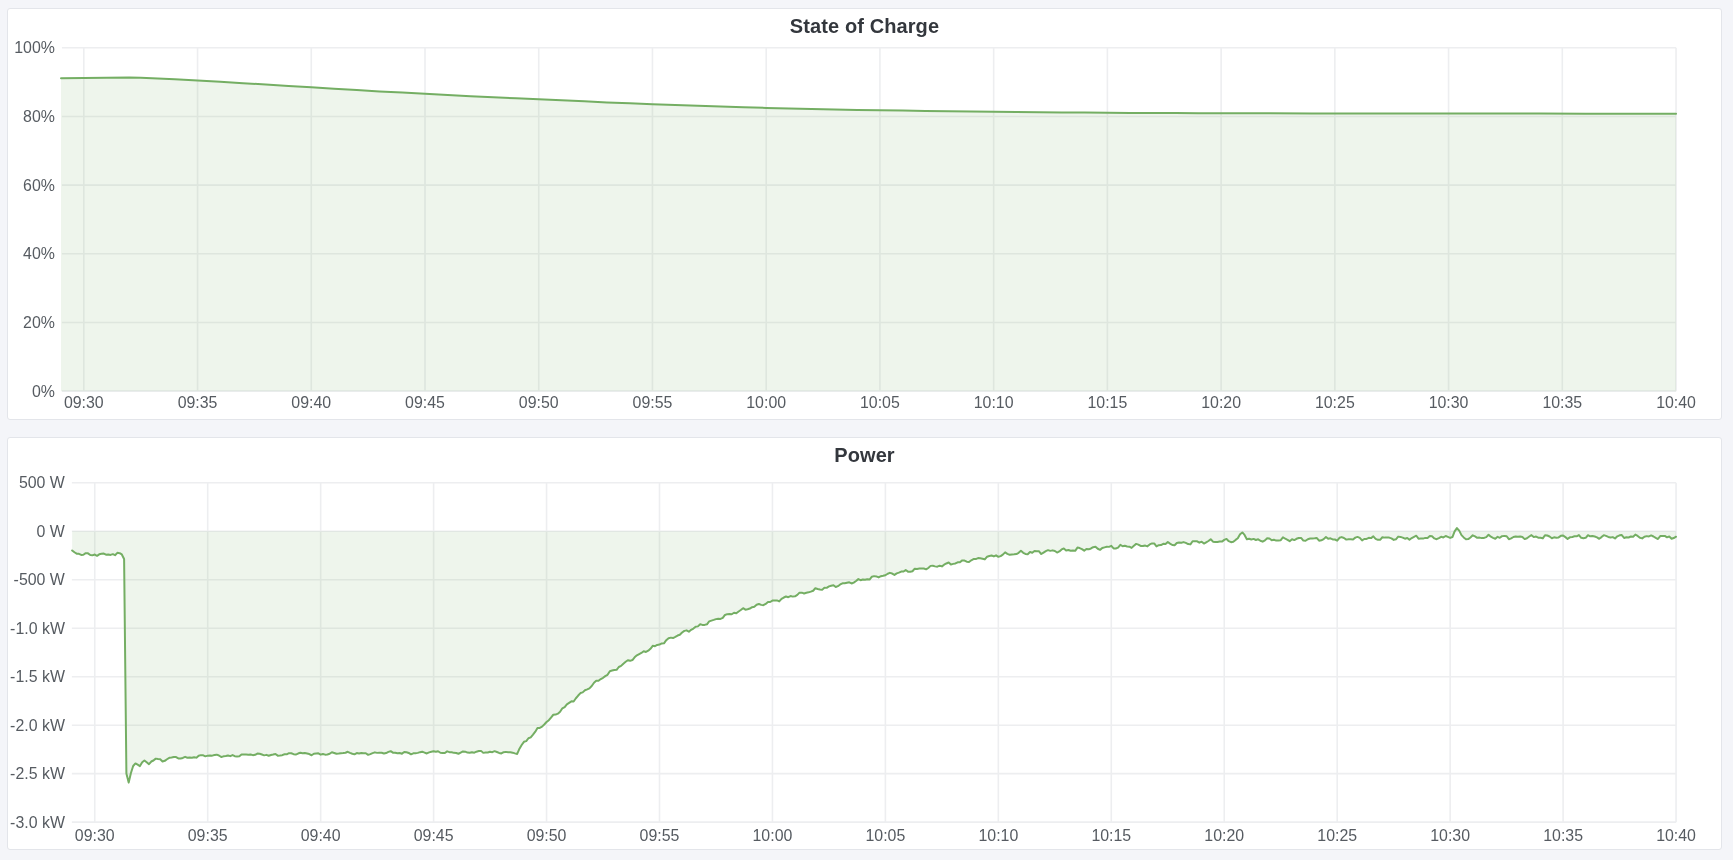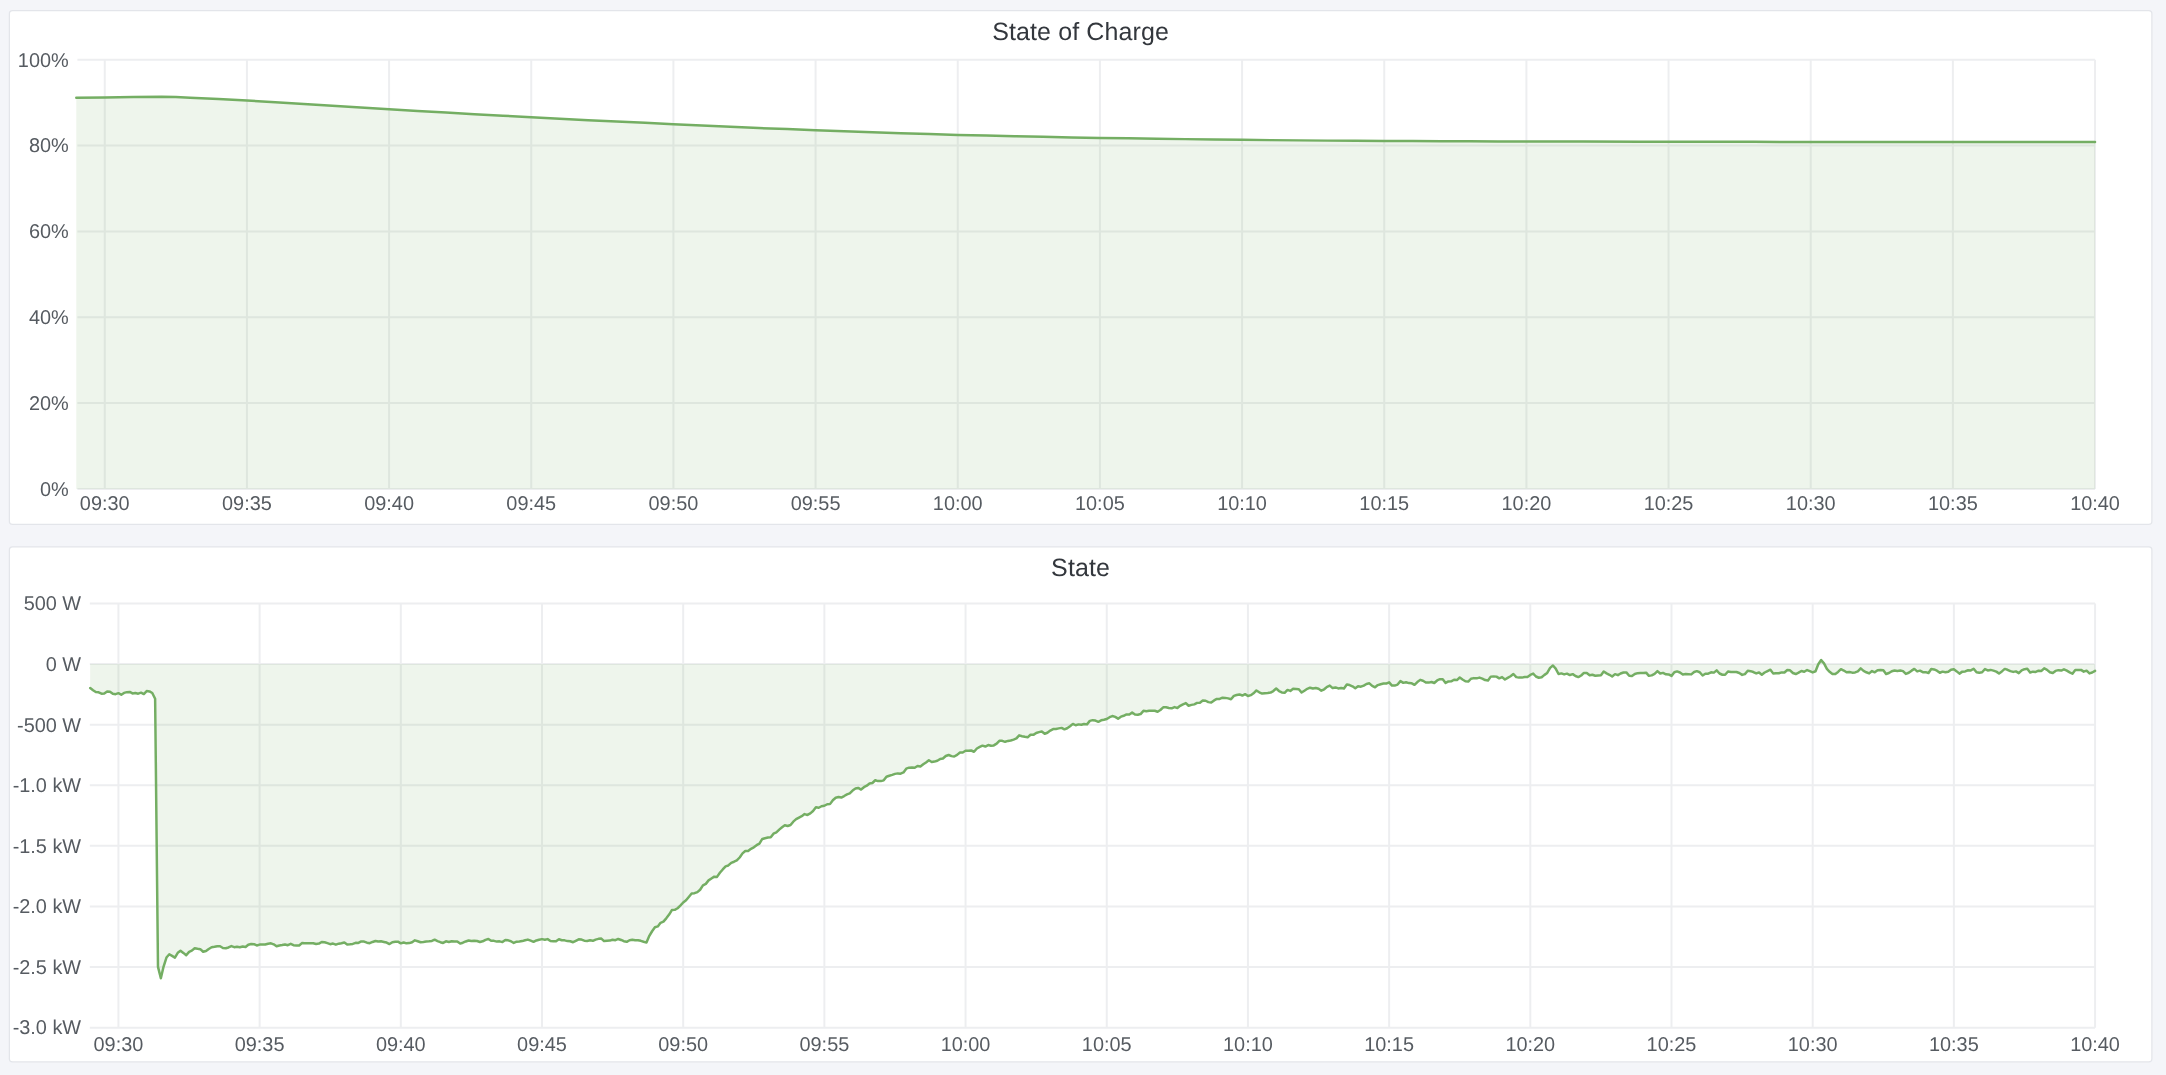--- a/index.html
+++ b/index.html
@@ -11,21 +11,21 @@
   }
   .panel{
     position:absolute;left:7px;width:1715px;
     background:#ffffff;border:1px solid #e3e5ea;border-radius:3px;
     box-sizing:border-box;
   }
   #panel-0{top:8px;height:412px;}
   #panel-1{top:437px;height:413px;}
   .panel-title{
     position:absolute;top:6px;left:0;width:100%;margin:0;
-    text-align:center;font-size:20px;font-weight:400;color:#33373d;
+    text-align:center;font-size:20px;font-weight:700;color:#33373d;
     letter-spacing:.1px;
   }
   svg.plot{position:absolute;top:0;left:0;width:100%;height:100%;display:block;}
   .tick-label{font-size:16px;fill:#565b61;}
 </style>
 </head>
 <body>
 
 <div class="page">
 
@@ -123,16 +123,16 @@
         <text x="765" y="405" text-anchor="middle" class="tick-label">10:00</text>
         <text x="878.5" y="405" text-anchor="middle" class="tick-label">10:05</text>
         <text x="992" y="405" text-anchor="middle" class="tick-label">10:10</text>
         <text x="1105.5" y="405" text-anchor="middle" class="tick-label">10:15</text>
         <text x="1219" y="405" text-anchor="middle" class="tick-label">10:20</text>
         <text x="1332.5" y="405" text-anchor="middle" class="tick-label">10:25</text>
         <text x="1446" y="405" text-anchor="middle" class="tick-label">10:30</text>
         <text x="1559.5" y="405" text-anchor="middle" class="tick-label">10:35</text>
         <text x="1673" y="405" text-anchor="middle" class="tick-label">10:40</text>
       </svg>
-    <h2 class="panel-title">State</h2>
+    <h2 class="panel-title">Power</h2>
   </section>
 
 </div>
 
 </body></html>

